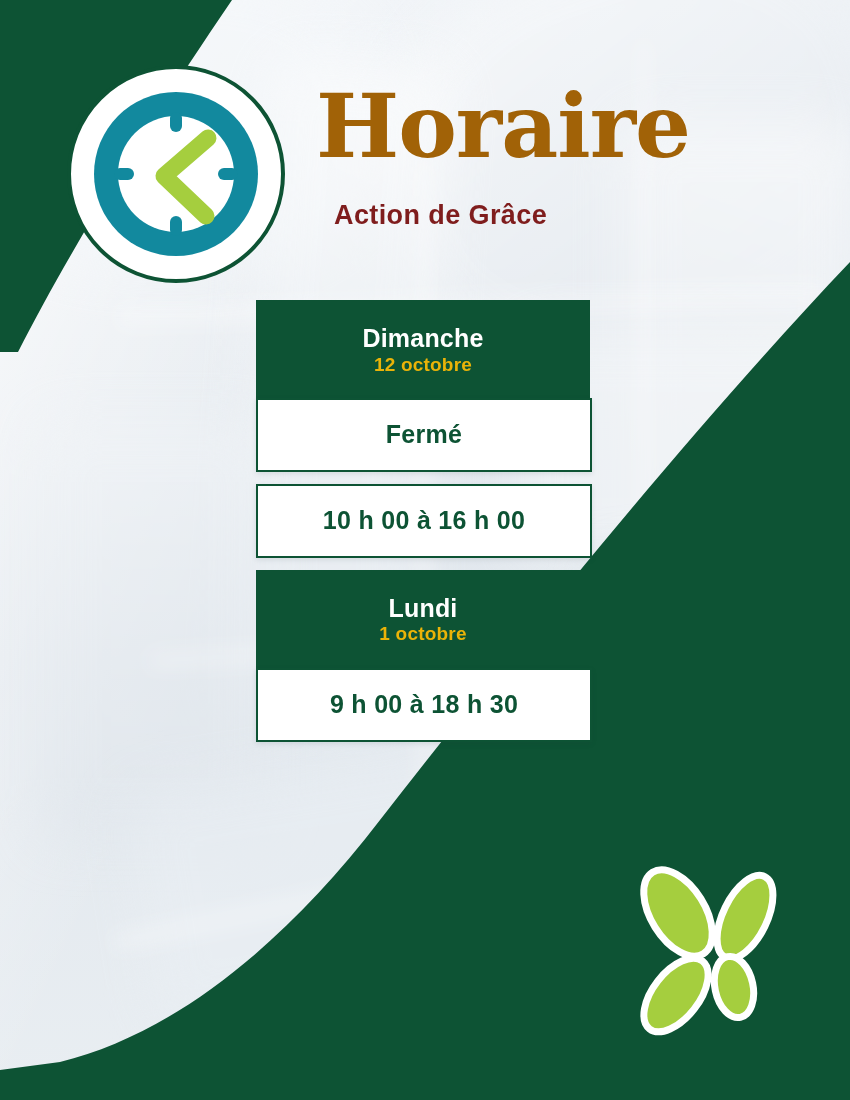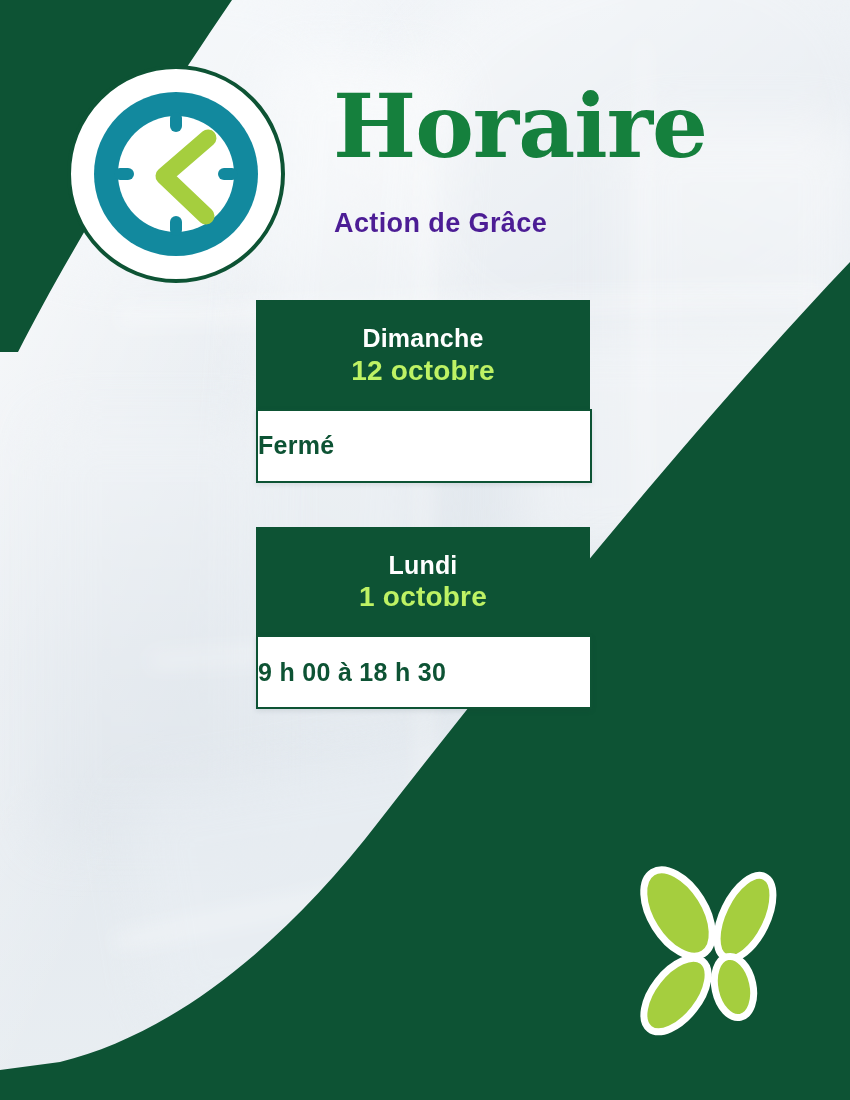--- a/index.html
+++ b/index.html
@@ -63,84 +63,84 @@
     position: absolute;
     left: 66px;
     top: 64px;
     width: 220px;
     height: 220px;
   }
 
   
   .title {
     position: absolute;
-    left: 333px;
+    left: 316px;
     top: 82px;
     font-family: "DejaVu Serif", "Liberation Serif", serif;
     font-weight: 700;
     font-size: 88px;
     line-height: 1;
     letter-spacing: -1px;
-    color: #15803d;
+    color: #a16207;
     white-space: nowrap;
   }
   .subtitle {
     position: absolute;
     left: 334px;
-    top: 208px;
+    top: 200px;
     font-family: "Liberation Sans", sans-serif;
     font-weight: 700;
     font-size: 27px;
     letter-spacing: .4px;
-    color: #4c1d95;
+    color: #7f1d1d;
     white-space: nowrap;
   }
 
   
   .cards {
     position: absolute;
     left: 256px;
     top: 300px;
     width: 336px;
   }
-  .card { position: relative; margin-bottom: 44px; }
+  .card { position: relative; margin-bottom: 12px; }
   .card:last-child { margin-bottom: 0; }
 
   .card-head {
     background: #0d5334;
     width: 334px;
     padding: 24px 0 22px 0;
     text-align: center;
     box-sizing: border-box;
   }
   .card-day {
     font-family: "Liberation Sans", sans-serif;
     font-weight: 700;
     font-size: 25px;
     color: #ffffff;
     line-height: 1.18;
     letter-spacing: .2px;
   }
   .card-date {
     font-family: "Liberation Sans", sans-serif;
     font-weight: 700;
-    font-size: 28px;
-    color: #bef264;
+    font-size: 19px;
+    color: #eab308;
     line-height: 1.18;
     letter-spacing: .2px;
   }
   .card-body {
     background: #ffffff;
     border: 2px solid #0d5334;
     width: 336px;
     box-sizing: border-box;
     height: 74px;
     display: flex;
     align-items: center;
-    justify-content: flex-start;
+    justify-content: center;
     box-shadow: 0 2px 5px rgba(30,50,60,.10);
   }
   .card-hours {
     font-family: "Liberation Sans", sans-serif;
     font-weight: 700;
     font-size: 25px;
     color: #0d5334;
     letter-spacing: .3px;
   }
 
@@ -202,20 +202,23 @@
       <div class="card-head">
         <div class="card-day">Dimanche</div>
         <div class="card-date">12 octobre</div>
       </div>
       <div class="card-body">
         <div class="card-hours">Fermé</div>
       </div>
     </div>
 
     <div class="card">
+      <div class="card-body">
+        <div class="card-hours">10 h 00 à 16 h 00</div>
+      </div>
     </div>
 
     <div class="card">
       <div class="card-head">
         <div class="card-day">Lundi</div>
         <div class="card-date">1 octobre</div>
       </div>
       <div class="card-body">
         <div class="card-hours">9 h 00 à 18 h 30</div>
       </div>

